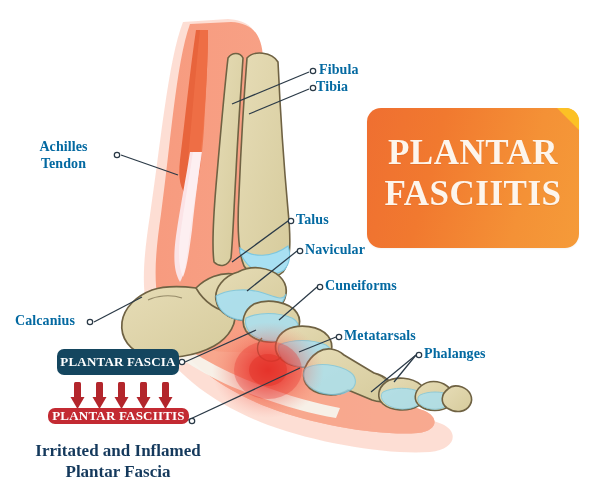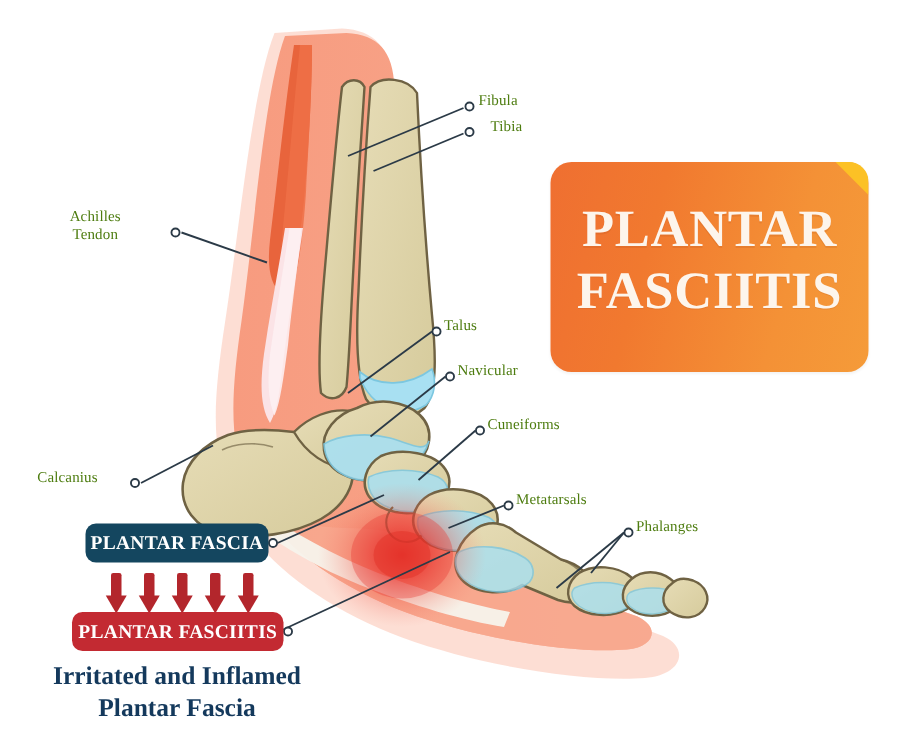--- a/index.html
+++ b/index.html
@@ -16,24 +16,24 @@
     font-family: "Liberation Serif", "DejaVu Serif", serif;
   }
   #art {
     position: absolute;
     inset: 0;
     width: 600px;
     height: 500px;
   }
   .lbl {
     position: absolute;
-    color: #4d7c0f;
-    font-family: "Liberation Serif", "DejaVu Serif", serif;
-    font-weight: normal;
-    font-size: 10px;
+    color: #0369a1;
+    font-family: "Liberation Serif", "DejaVu Serif", serif;
+    font-weight: bold;
+    font-size: 14px;
     line-height: 1.18;
     white-space: pre;
     letter-spacing: .1px;
   }
   .lbl.r { text-align: center; }
   .banner {
     position: absolute;
     left: 367px;
     top: 108px;
     width: 212px;
@@ -79,21 +79,21 @@
   }
   #chip-fascia {
     left: 57px; top: 349px;
     width: 122px; height: 26px;
     background: #14465f;
     font-size: 13px;
     letter-spacing: .2px;
   }
   #chip-fasciitis {
     left: 48px; top: 408px;
-    width: 141px; height: 26px;
+    width: 141px; height: 16px;
     background: #c32a32;
     font-size: 13px;
     letter-spacing: .2px;
   }
   #caption {
     position: absolute;
     left: 18px;
     top: 440px;
     width: 200px;
     text-align: center;
@@ -292,21 +292,21 @@
       </g>
     </g>
   </svg>
 
   <div class="banner">
     <div class="fold"></div>
     <div class="ttl"><span>PLANTAR</span><br><span>FASCIITIS</span></div>
   </div>
 
   <div class="lbl" style="left:319px; top:62px;">Fibula</div>
-  <div class="lbl" style="left:327px; top:79px;">Tibia</div>
+  <div class="lbl" style="left:316px; top:79px;">Tibia</div>
   <div class="lbl r" style="left:15px; top:139px; width:97px;"><span>Achilles</span><br><span>Tendon</span></div>
   <div class="lbl" style="left:296px; top:212px;">Talus</div>
   <div class="lbl" style="left:305px; top:242px;">Navicular</div>
   <div class="lbl" style="left:325px; top:278px;text-align:right;">Cuneiforms</div>
   <div class="lbl r" style="left:5px; top:313px; width:80px;">Calcanius</div>
   <div class="lbl" style="left:344px; top:328px;">Metatarsals</div>
   <div class="lbl" style="left:424px; top:346px;">Phalanges</div>
 
   <div class="chip" id="chip-fascia">PLANTAR FASCIA</div>
   <div class="chip" id="chip-fasciitis">PLANTAR FASCIITIS</div>

